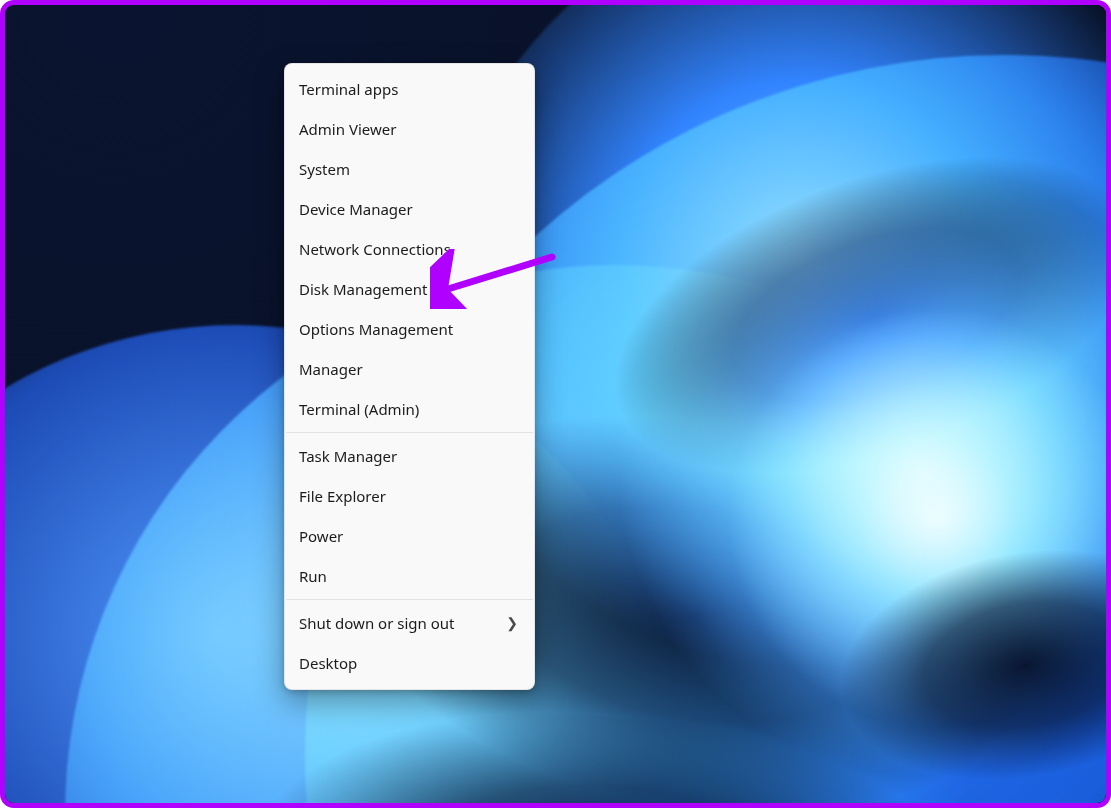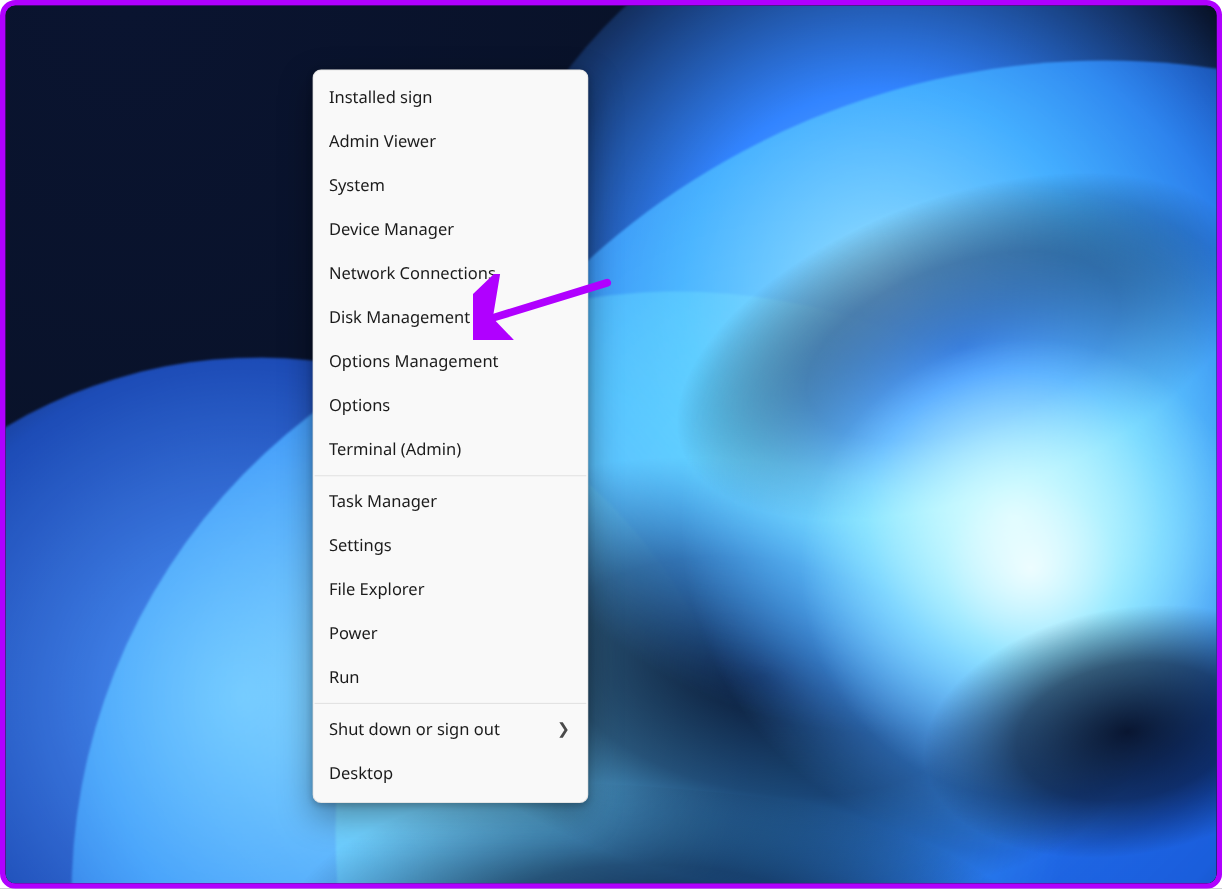--- a/index.html
+++ b/index.html
@@ -120,52 +120,49 @@
     <div class="petal p3"></div>
     <div class="fold  f2"></div>
     <div class="petal p4"></div>
     <div class="fold  f3"></div>
     <div class="petal p6"></div>
     <div class="fold  f4"></div>
   </div>
 
   <div class="menu" id="winx-menu">
       <div class="menu-item">
-        <span class="label">Installed sign</span>
+        <span class="label">Terminal apps</span>
       </div>
       <div class="menu-item">
         <span class="label">Admin Viewer</span>
       </div>
       <div class="menu-item">
         <span class="label">System</span>
       </div>
       <div class="menu-item">
         <span class="label">Device Manager</span>
       </div>
       <div class="menu-item">
         <span class="label">Network Connections</span>
       </div>
       <div class="menu-item">
         <span class="label">Disk Management</span>
       </div>
       <div class="menu-item">
         <span class="label">Options Management</span>
       </div>
       <div class="menu-item">
-        <span class="label">Options</span>
+        <span class="label">Manager</span>
       </div>
       <div class="menu-item">
         <span class="label">Terminal (Admin)</span>
       </div>
       <div class="menu-sep"></div>
       <div class="menu-item">
         <span class="label">Task Manager</span>
-      </div>
-      <div class="menu-item">
-        <span class="label">Settings</span>
       </div>
       <div class="menu-item">
         <span class="label">File Explorer</span>
       </div>
       <div class="menu-item">
         <span class="label">Power</span>
       </div>
       <div class="menu-item">
         <span class="label">Run</span>
       </div>

